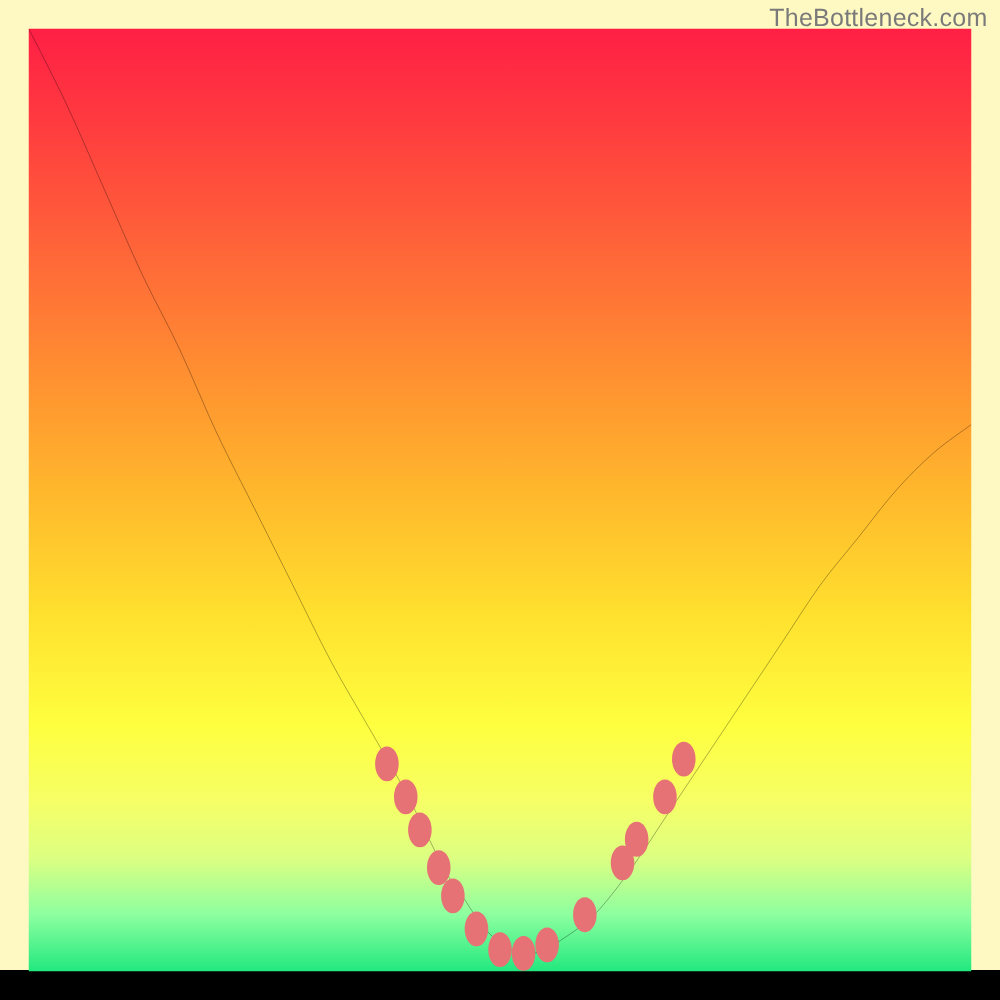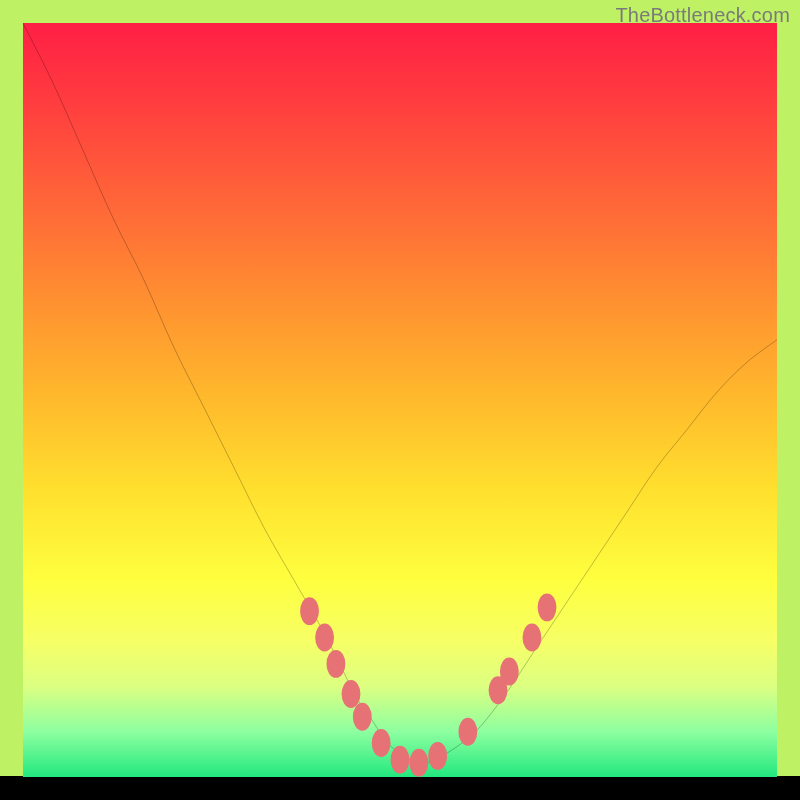--- a/index.html
+++ b/index.html
@@ -8,21 +8,21 @@
     width: 800px;
     height: 800px;
     background: #000;
     font-family: Arial, Helvetica, sans-serif;
     overflow: hidden;
   }
   .outer {
     position: relative;
     width: 800px;
     height: 776px;
-    background: #bef264;
+    background: #fef9c3;
   }
   .plot {
     position: absolute;
     left: 23px;
     top: 23px;
     width: 754px;
     height: 754px;
     
     background: linear-gradient(to bottom,
       #ff1f45 0%,

